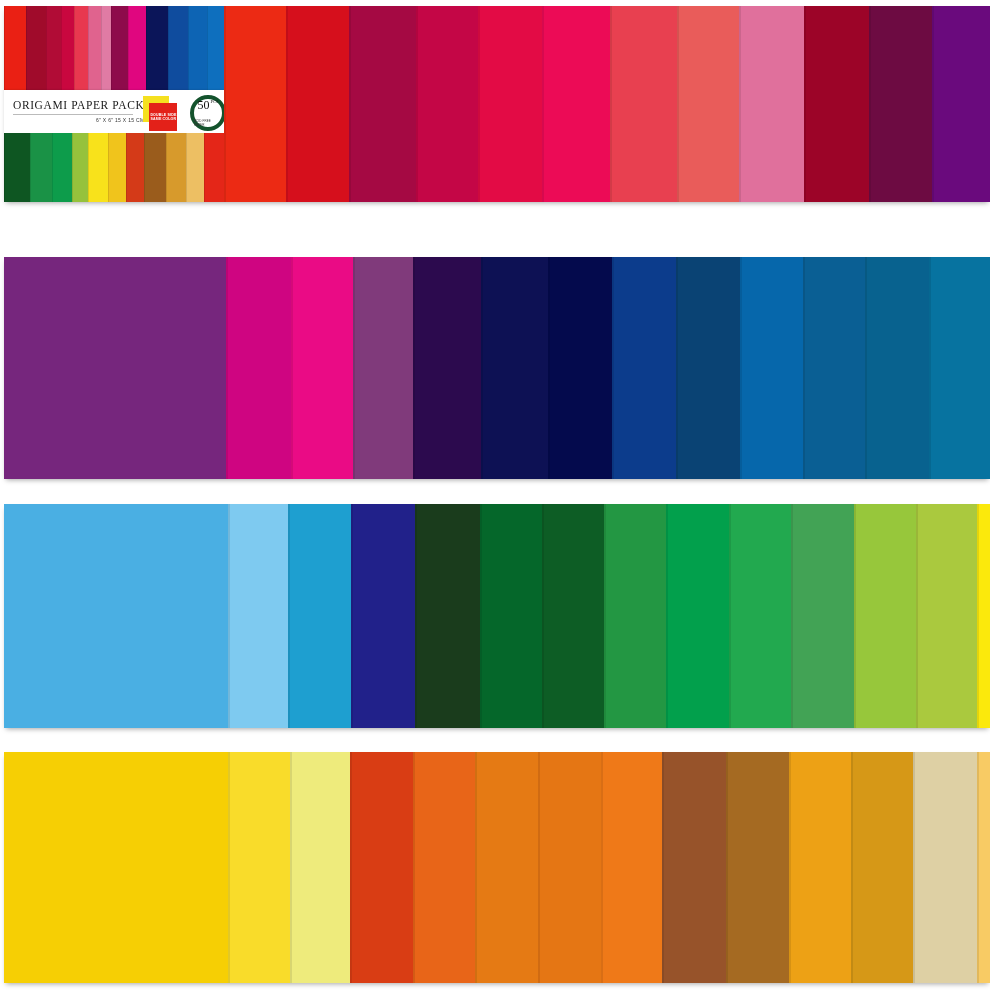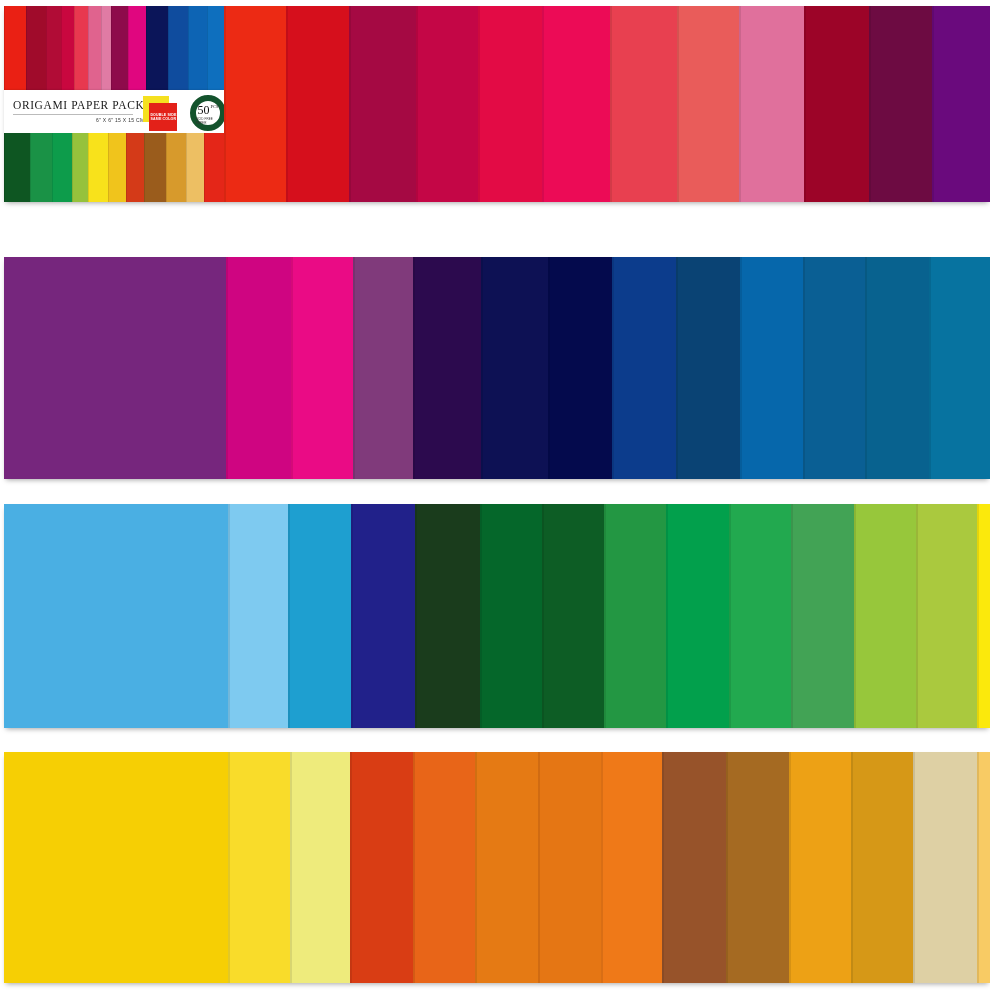--- a/index.html
+++ b/index.html
@@ -96,23 +96,23 @@
   .badge-red span{
     font-size:3.4px;line-height:4.4px;color:#fff;text-align:center;
     letter-spacing:0.15px;font-weight:bold;
     transform:scale(1.05);
     white-space:pre-line;
   }
 
   .pcs-circle{
     position:absolute;left:186px;top:5px;
     width:36px;height:36px;border-radius:50%;
-    border:6px solid #14532d;
+    border:4px solid #14532d;
     display:flex;flex-direction:column;
-    align-items:center;justify-content:flex-end;
+    align-items:center;justify-content:space-between;
     box-sizing:border-box;
   }
   .pcs-main{
     font-family:"Liberation Serif", serif;
     font-size:12px;color:#111;line-height:12px;
     display:flex;align-items:flex-start;
   }
   .pcs-sup{font-size:4.5px;margin-left:1px;line-height:6px;}
   .pcs-sub{font-size:3px;color:#333;margin-top:1px;letter-spacing:0.1px;}
 

